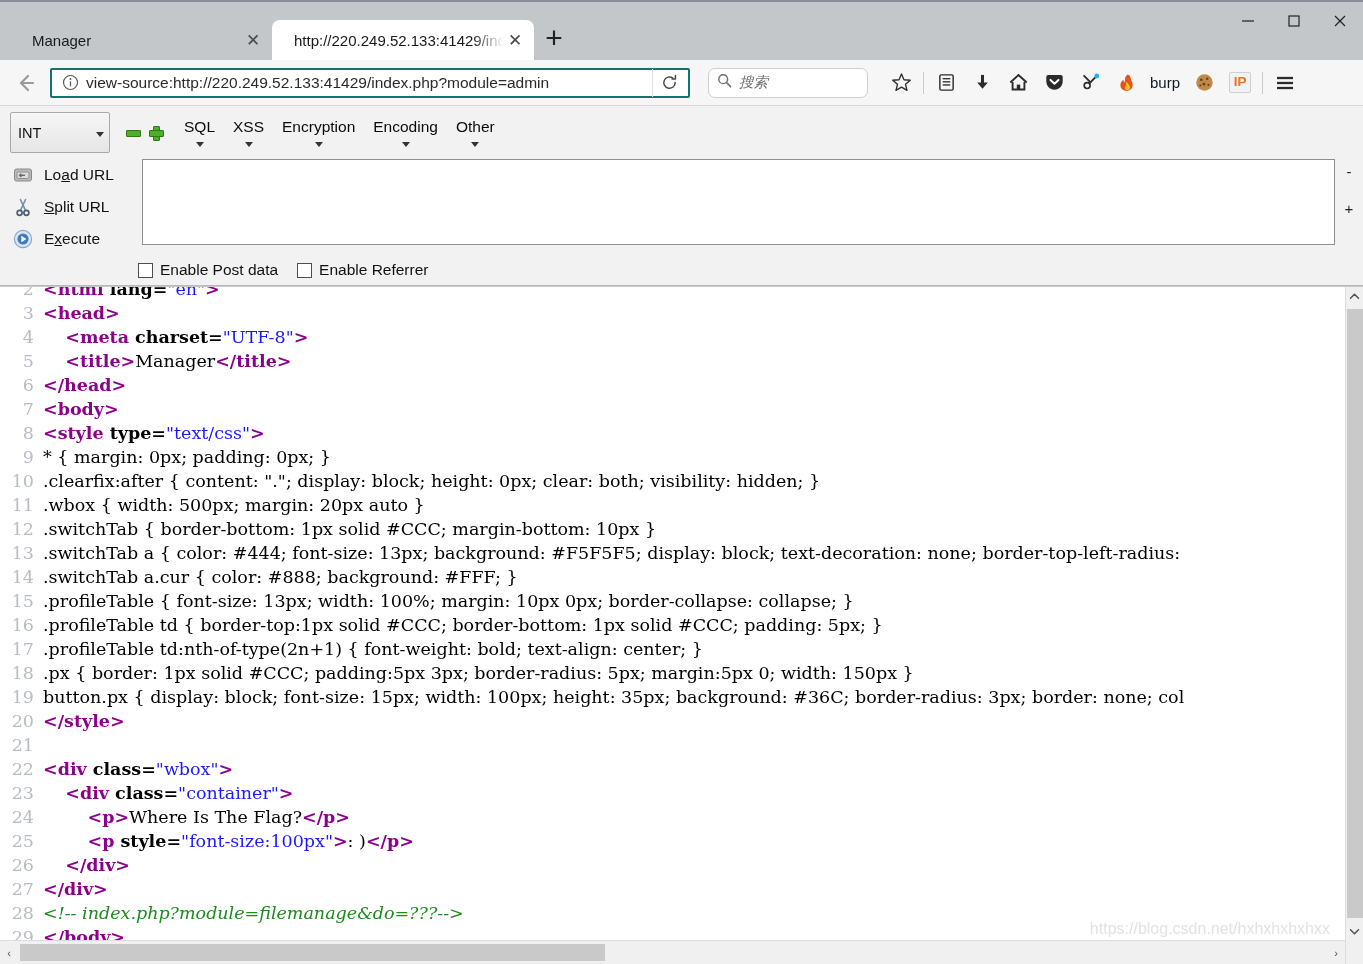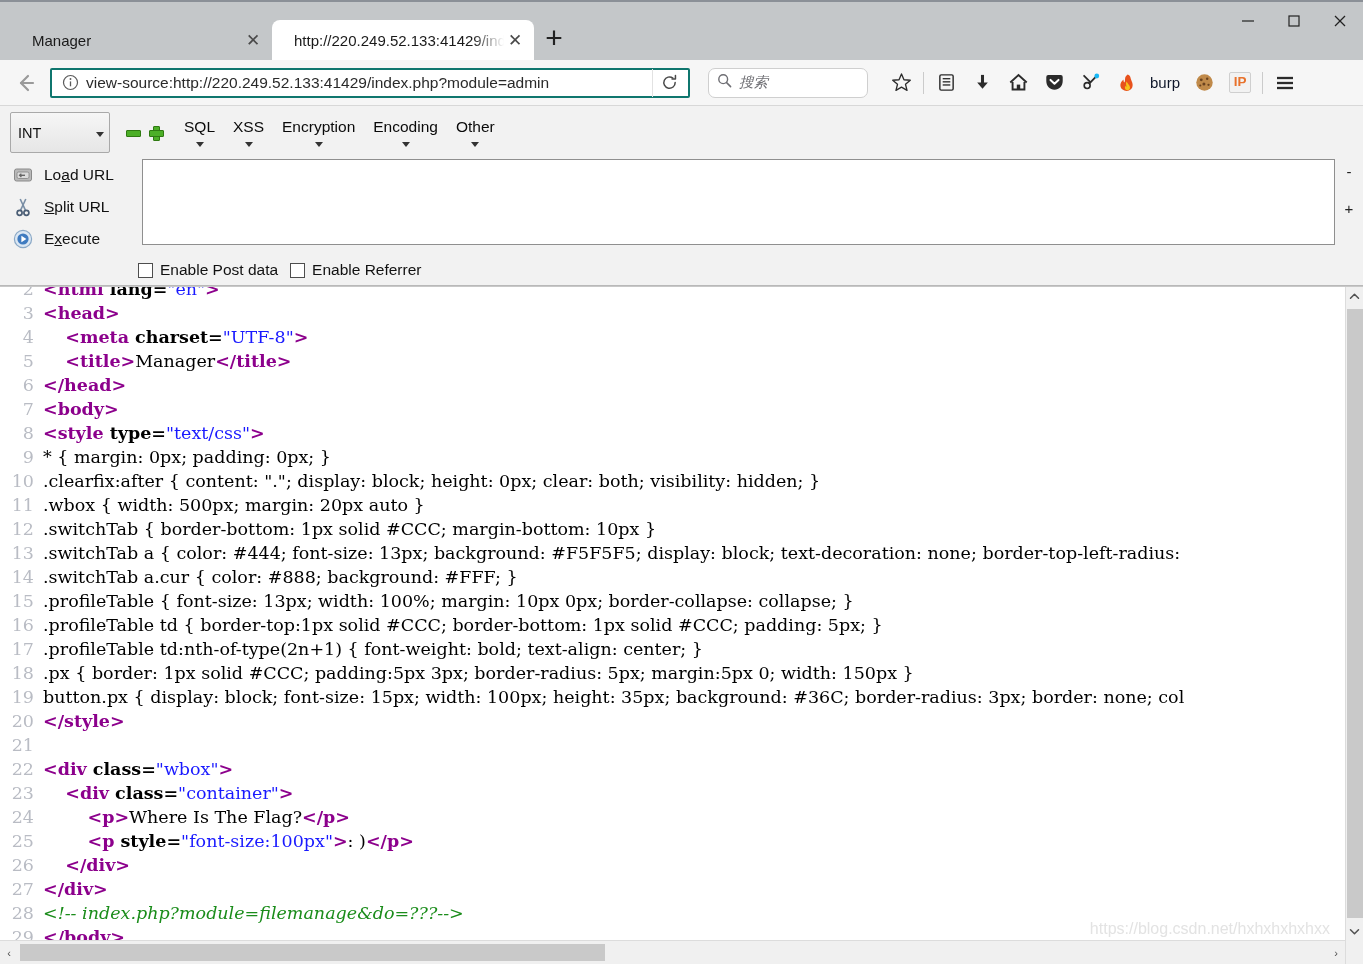--- a/index.html
+++ b/index.html
@@ -168,21 +168,21 @@
   .hb-ico { width:22px; height:22px; flex:0 0 22px; display:flex; align-items:center; justify-content:center; }
   .hb-textarea {
     flex:1; height:86px; margin:2px 0 0 8px;
     background:#fff; border:1px solid #8f8f8f;
   }
   .hb-pm-col {
     width:28px; display:flex; flex-direction:column;
     align-items:center; padding-top:6px; gap:20px;
     font-size:15px; color:#222;
   }
-  .hb-row3 { display:flex; align-items:center; gap:12px; padding:6px 0 2px 138px; }
+  .hb-row3 { display:flex; align-items:center; gap:19px; padding:6px 0 2px 138px; }
   .hb-check { display:flex; align-items:center; gap:7px; }
   .hb-box {
     width:15px; height:15px; border:1px solid #4d4d4d; background:#fff;
   }
   .hb-check .lbl { font-size:15.5px; color:#111; }
 
   
   .source-wrap {
     flex:1; display:flex; background:#fff;
     border-top:1px solid #c8c8c8;

